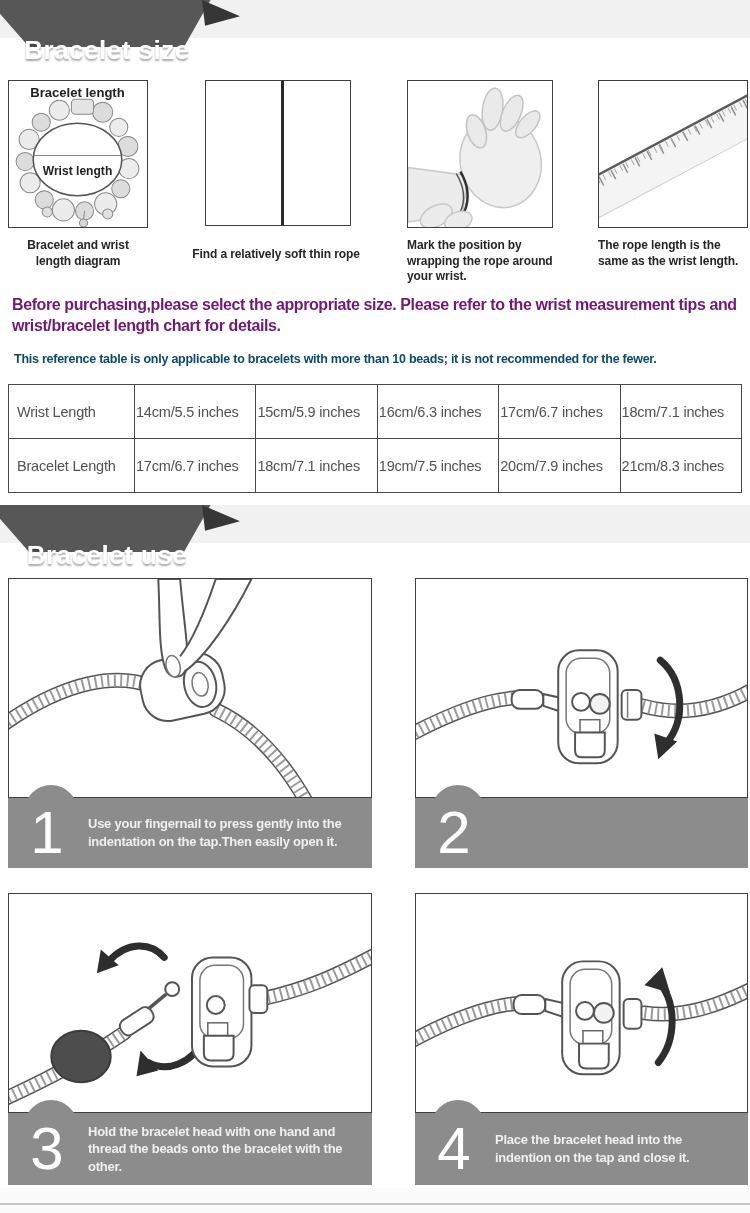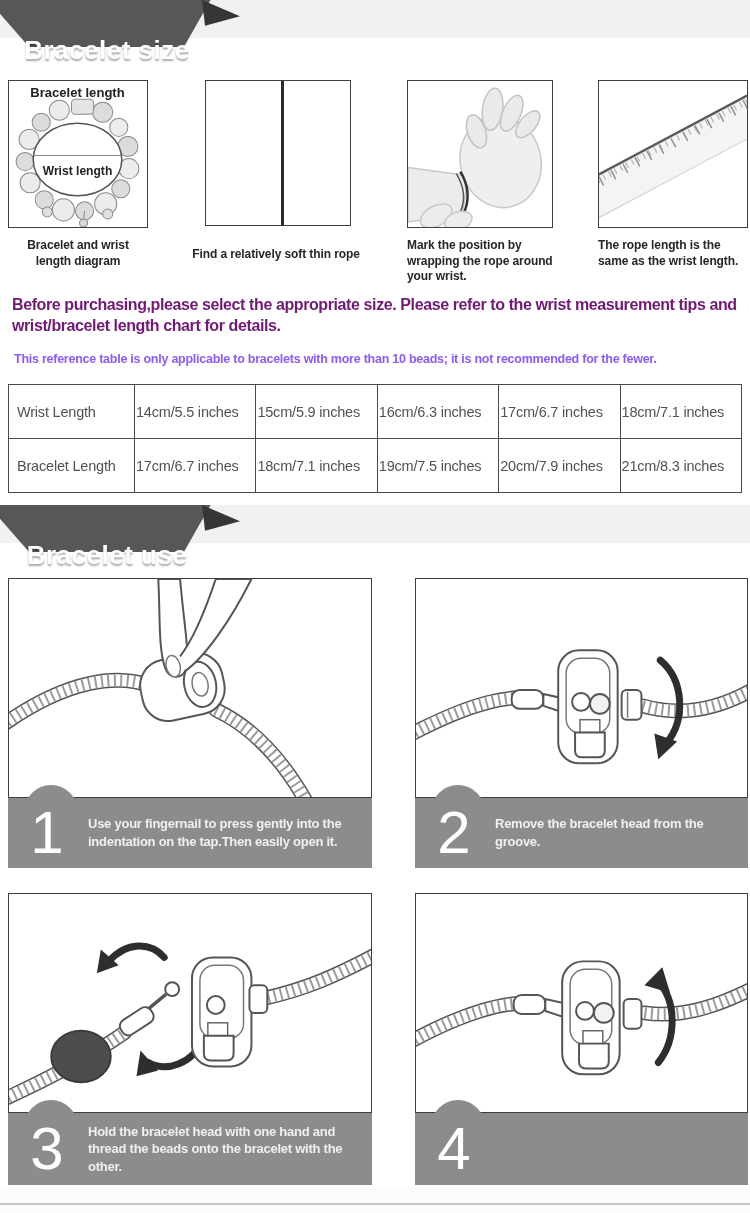--- a/index.html
+++ b/index.html
@@ -20,21 +20,21 @@
   
   .mbox{position:absolute;background:#fff;border:1.5px solid #3f3f3f;box-sizing:border-box;}
   .rope-line{position:absolute;top:0;bottom:0;left:52%;width:3px;background:#2a2a2a;}
   .mcap{position:absolute;font-size:12px;font-weight:bold;color:#262626;line-height:1.3;
      letter-spacing:-0.1px;}
   .mcap.center{text-align:center;}
 
   .intro{position:absolute;left:12px;top:294px;width:728px;font-size:16px;font-weight:bold;
      color:#701a75;line-height:1.32;letter-spacing:-0.4px;}
   .notice{position:absolute;left:14px;top:352px;width:736px;font-size:12.5px;font-weight:bold;
-     color:#8b5cf6;letter-spacing:-0.25px;}
+     color:#0c4a6e;letter-spacing:-0.25px;}
 
   
   table.size{position:absolute;left:8px;top:384px;width:734px;border-collapse:collapse;
      table-layout:fixed;}
   table.size td{border:1px solid #4a4a4a;height:51px;font-size:14.5px;color:#525252;
      text-align:left;letter-spacing:-0.2px;}
   table.size td.rowlabel{text-align:left;padding-left:8px;width:116px;}
 
   
   .panel{position:absolute;width:364px;}
@@ -224,21 +224,20 @@
         <path d="M160 155 h 30 v 18 q 0 7 -7 7 h -16 q -7 0 -7 -7 z" class="lw"></path>
         <rect x="207" y="112" width="20" height="30" rx="5" class="lw"></rect>
         <line x1="213" y1="114" x2="213" y2="140" stroke="#777" stroke-width="1.5"></line>
         <path d="M246 82 C 270 102 272 142 252 166" class="arrow"></path>
         <polygon points="240,156 263,164 244,182" class="arrow-head"></polygon>
       </svg>
     </div>
     <div class="panel-band">
       <div class="band-bump"></div>
       <div class="band-num">2</div>
-      <div class="band-text" style="width:232px">Remove the bracelet head from the groove.</div>
     </div>
   </div>
 
   <div class="panel" style="left:8px;top:893px;">
     <div class="panel-art">
       <svg viewBox="0 0 364 220">
         <defs>
             <path id="p3a" d="M-8 208 C 50 182 90 158 116 140"></path>
             <path id="p3b" d="M254 106 C 300 96 330 82 368 62"></path>
           </defs>
@@ -295,19 +294,20 @@
         <rect x="168" y="138" width="20" height="13" fill="none" stroke="#666" stroke-width="1.5"></rect>
         <path d="M164 151 h 30 v 18 q 0 7 -7 7 h -16 q -7 0 -7 -7 z" class="lw"></path>
         <rect x="209" y="106" width="18" height="30" rx="5" class="lw"></rect>
         <path d="M244 170 C 262 148 264 108 242 86" class="arrow"></path>
         <polygon points="230,92 248,74 256,100" class="arrow-head"></polygon>
       </svg>
     </div>
     <div class="panel-band tall">
       <div class="band-bump"></div>
       <div class="band-num">4</div>
+      <div class="band-text" style="width:235px">Place the bracelet head into the indention on the tap and close it.</div>
     </div>
   </div>
 
   <div class="footer-strip"></div>
   <div class="footer-line"></div>
 
 </div>
 
 </body></html>

